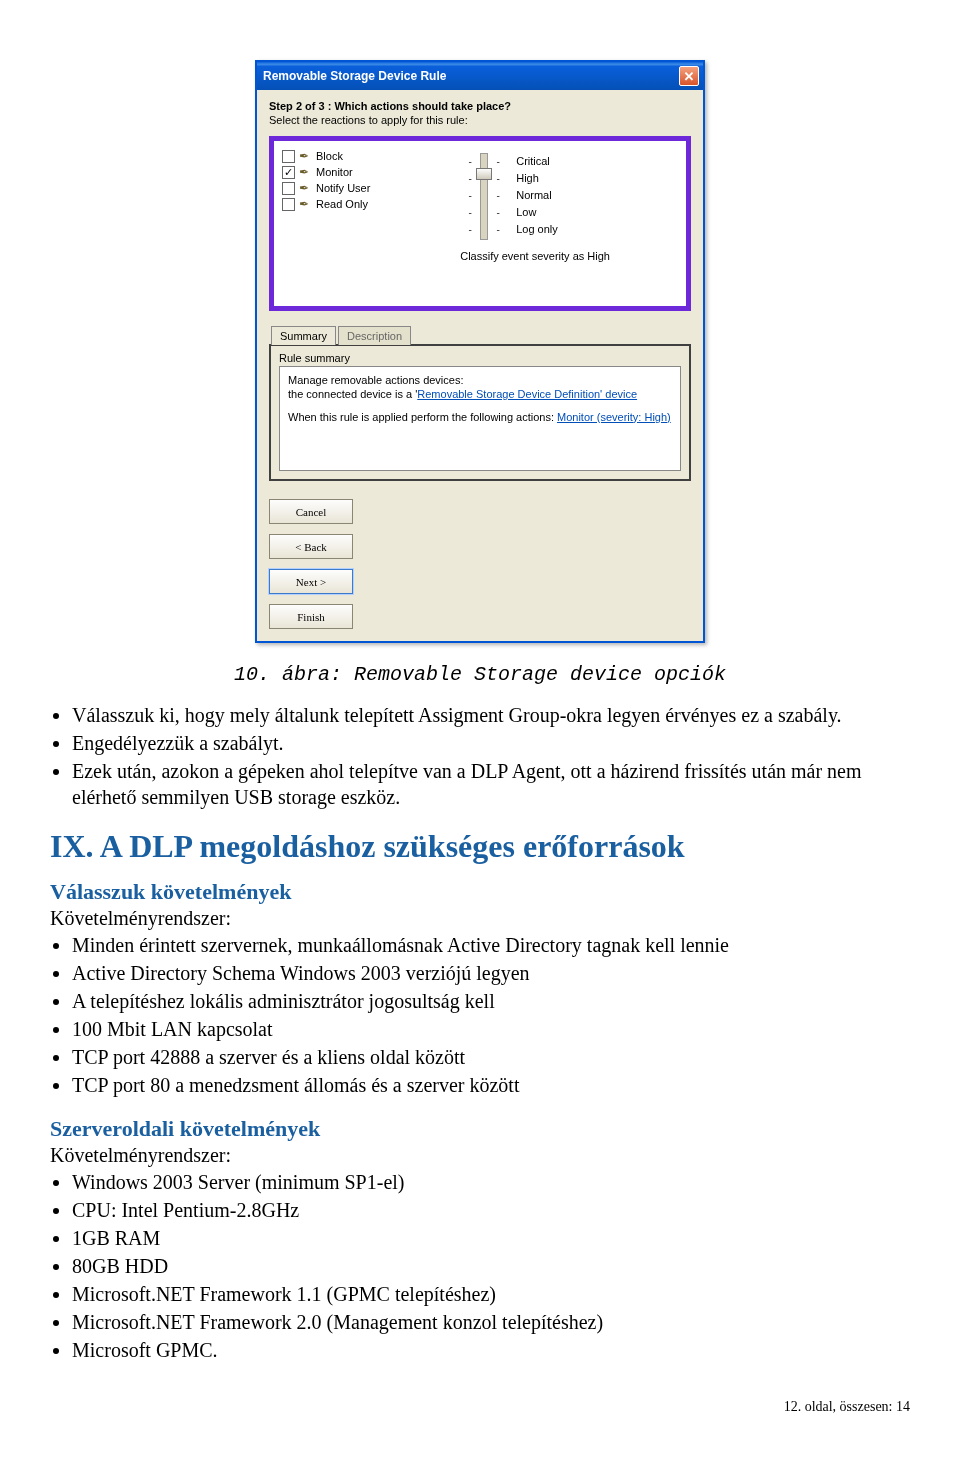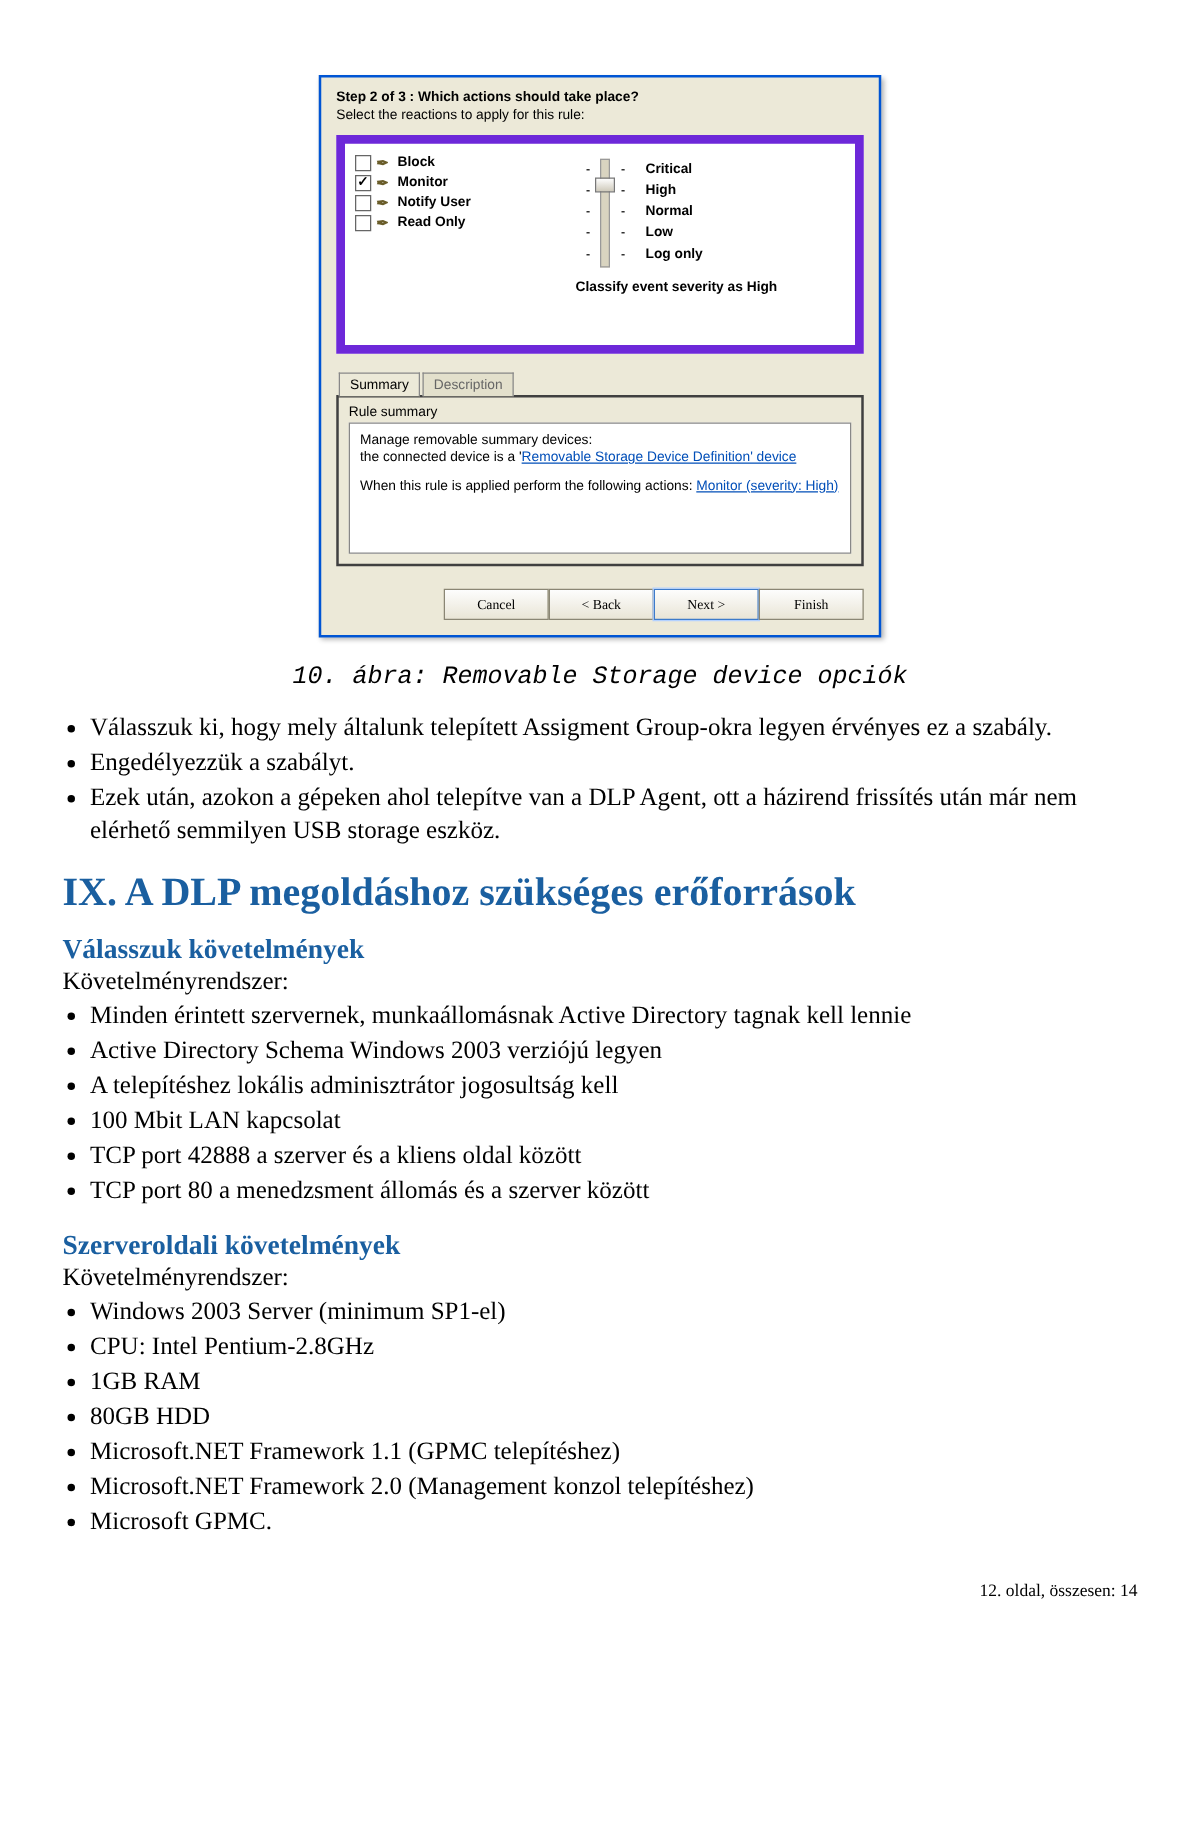--- a/index.html
+++ b/index.html
@@ -2,21 +2,21 @@
 <html><head>
 <meta charset="utf-8">
 <style>
 body { margin:0; background:#fff; font-family:"Times New Roman",serif; font-size:20px; color:#000; width:960px; padding:60px 50px 30px 50px; box-sizing:border-box; }
 .dialog { width:446px; margin:0 auto 20px auto; font-family:Tahoma,Arial,sans-serif; font-size:11px; color:#000; border:2px solid #0055d4; background:#ece9d8; box-shadow:2px 2px 4px rgba(0,0,0,0.3); }
 .titlebar { background:linear-gradient(to bottom,#0a5fdb 0%,#3d8ce6 8%,#0a5fdb 16%,#0450b6 100%); color:#fff; display:flex; align-items:center; justify-content:space-between; padding:4px 4px 4px 6px; font-weight:bold; font-size:12px; }
 .closebtn { width:18px; height:18px; background:linear-gradient(to bottom,#f3a17e,#d9542b); border:1px solid #fff; color:#fff; display:flex; align-items:center; justify-content:center; font-size:13px; cursor:pointer; border-radius:2px; }
 .dlg-body { padding:10px 12px 8px 12px; }
 .step-title { font-weight:bold; margin-bottom:2px; }
 .step-sub { margin-bottom:10px; }
-.panel1 { border:7px solid #6d28d9; background:#fff; padding:8px; display:flex; margin-bottom:14px; height:175px; box-sizing:border-box;font-weight:bold; }
+.panel1 { border:5px solid #6d28d9; background:#fff; padding:8px; display:flex; margin-bottom:14px; height:175px; box-sizing:border-box; }
 .actions-col { width:45%; }
 .act-row { display:flex; align-items:center; margin-bottom:2px; }
 .chk { width:11px; height:11px; border:1px solid #666; background:#fff; margin-right:4px; display:inline-flex; align-items:center; justify-content:center; font-size:10px; line-height:1; }
 .chk.checked::before { content:"✓"; font-size:11px; }
 .swirl { width:14px; height:14px; margin-right:3px; display:inline-block; position:relative; }
 .swirl::before { content:"✒"; font-size:12px; color:#6a5d2a; }
 .sev-col { width:55%; display:flex; flex-direction:column; align-items:flex-start; padding-top:4px; }
 .sev-rows { display:flex; }
 .sev-labels { margin-left:8px; }
 .sev-labels div, .sev-ticks div { height:17px; line-height:17px; }
@@ -27,35 +27,39 @@
 .classify { margin-top:10px; }
 .tabs-area { margin-top:6px; }
 .tabrow { display:flex; margin-left:2px; }
 .tab { border:1px solid #888; border-bottom:none; background:#ece9d8; padding:3px 8px; margin-right:2px; position:relative; top:1px; }
 .tab.active { background:#ece9d8; z-index:2; font-weight:normal; }
 .tab.inactive { background:#e3e0cc; color:#666; }
 .tabpanel { border:2px solid #404040; padding:6px 8px 8px 8px; }
 .rulesum-lbl { margin-bottom:2px; }
 .rulesum-box { border:1px solid #888; background:#fff; padding:6px 8px; height:105px; box-sizing:border-box; line-height:1.3; }
 .lnk { color:#004eb8; text-decoration:underline; }
-.btnrow { display:flex; justify-content:flex-end; padding:10px 12px 12px 12px; }
+.btnrow { display:flex; justify-content:flex-start; gap:10px; padding:10px 12px 12px 12px;flex-direction:column; }
 .wbtn { width:82px; height:23px; background:linear-gradient(#fdfdfd,#e9e5d6); border:1px solid #8a8674; font-family:Tahoma; font-size:11px; display:flex; align-items:center; justify-content:center; cursor:pointer; }
 .wbtn.default { border:1px solid #3d7bca; outline:1px solid #b3d1ff; }
 .caption { text-align:center; font-style:italic; margin:2px 0 16px 0;font-family:Liberation Mono, monospace; }
 ul.doc { margin:0 0 18px 22px; padding:0; }
 ul.doc li { margin-bottom:2px; list-style-type:disc; line-height:1.3; }
 h2.num { font-size:32px; font-weight:bold; color:#1a5fa0; margin:10px 0 14px 0; }
 .subh { font-size:22px; font-weight:bold; color:#1a5fa0; margin:14px 0 2px 0; }
 .req-lbl { margin:2px 0 2px 0; }
 .footer { text-align:right; font-size:14px; margin-top:36px; }
 </style>
 </head>
 <body>
 
 <div class="dialog">
+  <div class="titlebar">
+    <span>Removable Storage Device Rule</span>
+    <div class="closebtn">✕</div>
+  </div>
   <div class="dlg-body">
     <div class="step-title">Step 2 of 3 : Which actions should take place?</div>
     <div class="step-sub">Select the reactions to apply for this rule:</div>
     <div class="panel1">
       <div class="actions-col">
         <div class="act-row">
             <span class="chk"></span>
             <span class="swirl"></span>
             <span>Block</span>
           </div>
@@ -109,21 +113,21 @@
     </div>
 
     <div class="tabs-area">
       <div class="tabrow">
         <div class="tab active">Summary</div>
         <div class="tab inactive">Description</div>
       </div>
       <div class="tabpanel">
         <div class="rulesum-lbl">Rule summary</div>
         <div class="rulesum-box">
-          <div>Manage removable summary devices:</div>
+          <div>Manage removable actions devices:</div>
           <div><span>   the connected device is a '</span><span class="lnk">Removable Storage Device Definition' device</span></div>
           <div style="height:8px"></div>
           <div><span>When this rule is applied perform the following actions: </span><span class="lnk">Monitor (severity: High)</span></div>
         </div>
       </div>
     </div>
   </div>
   <div class="btnrow">
     <div class="wbtn">Cancel</div>
     <div class="wbtn">&lt; Back</div>

